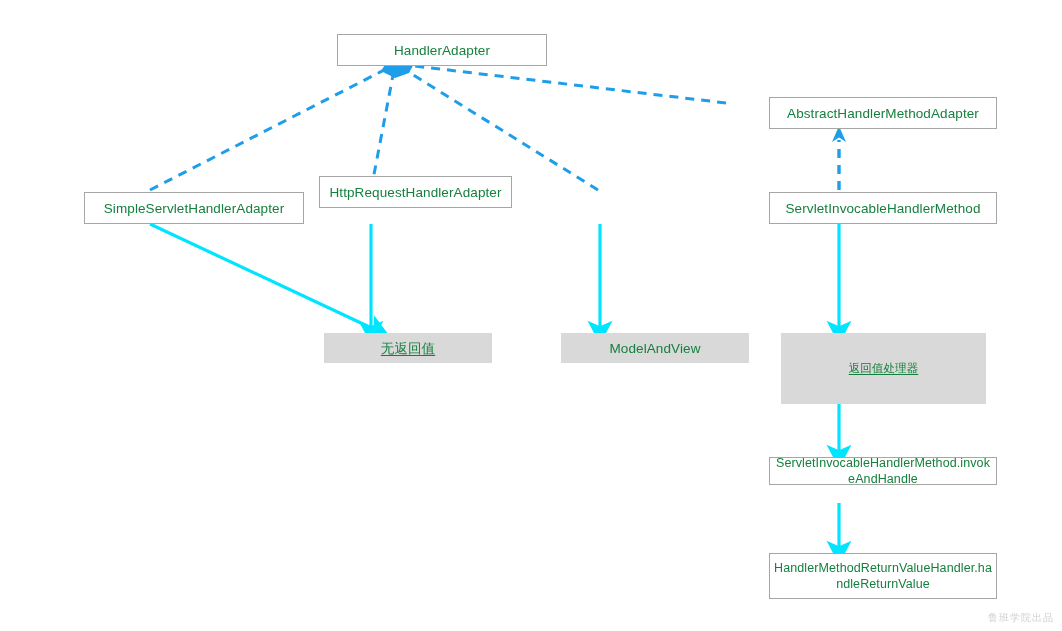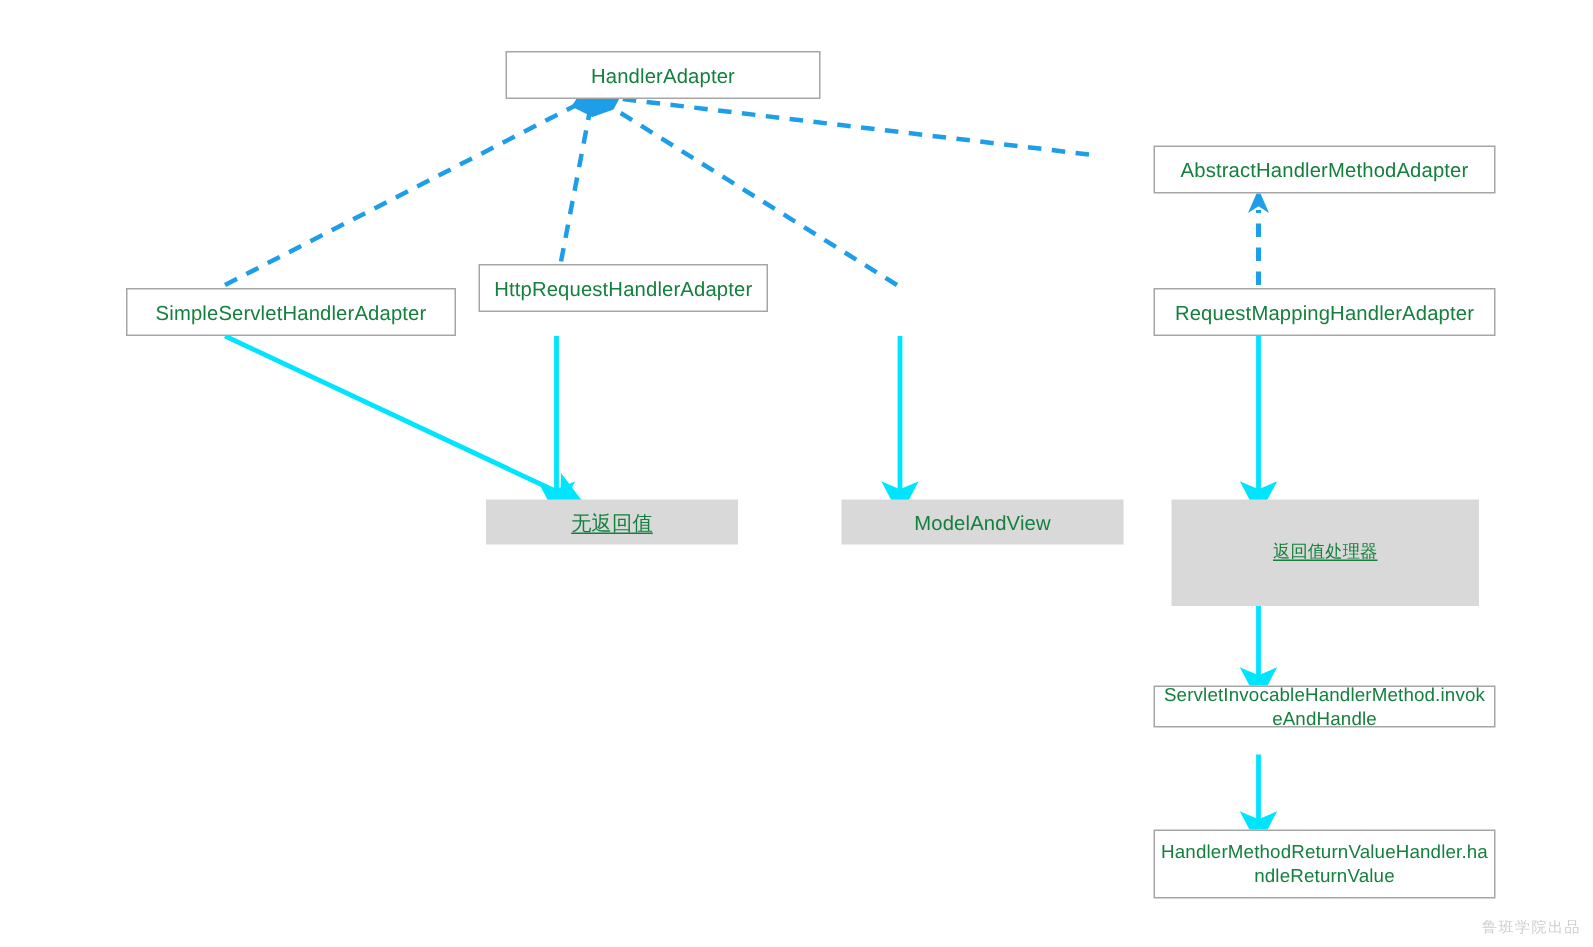--- a/index.html
+++ b/index.html
@@ -133,21 +133,21 @@
   <div class="node outlined" style="left:40px; top:192px; width:220px; height:32px;">
     <span class="label">SimpleServletHandlerAdapter</span>
   </div>
 
   <div class="node outlined" style="left:275px; top:176px; width:193px; height:32px;">
     <span class="label">HttpRequestHandlerAdapter</span>
   </div>
 
 
   <div class="node outlined" style="left:725px; top:192px; width:228px; height:32px;">
-    <span class="label">RequestMappingHandlerAdapter</span>
+    <span class="label">ServletInvocableHandlerMethod</span>
   </div>
 
   <div class="node filled" style="left:280px; top:333px; width:168px; height:30px;">
     <span class="label underline">无返回值</span>
   </div>
 
   <div class="node filled" style="left:517px; top:333px; width:188px; height:30px;">
     <span class="label">ModelAndView</span>
   </div>
 

